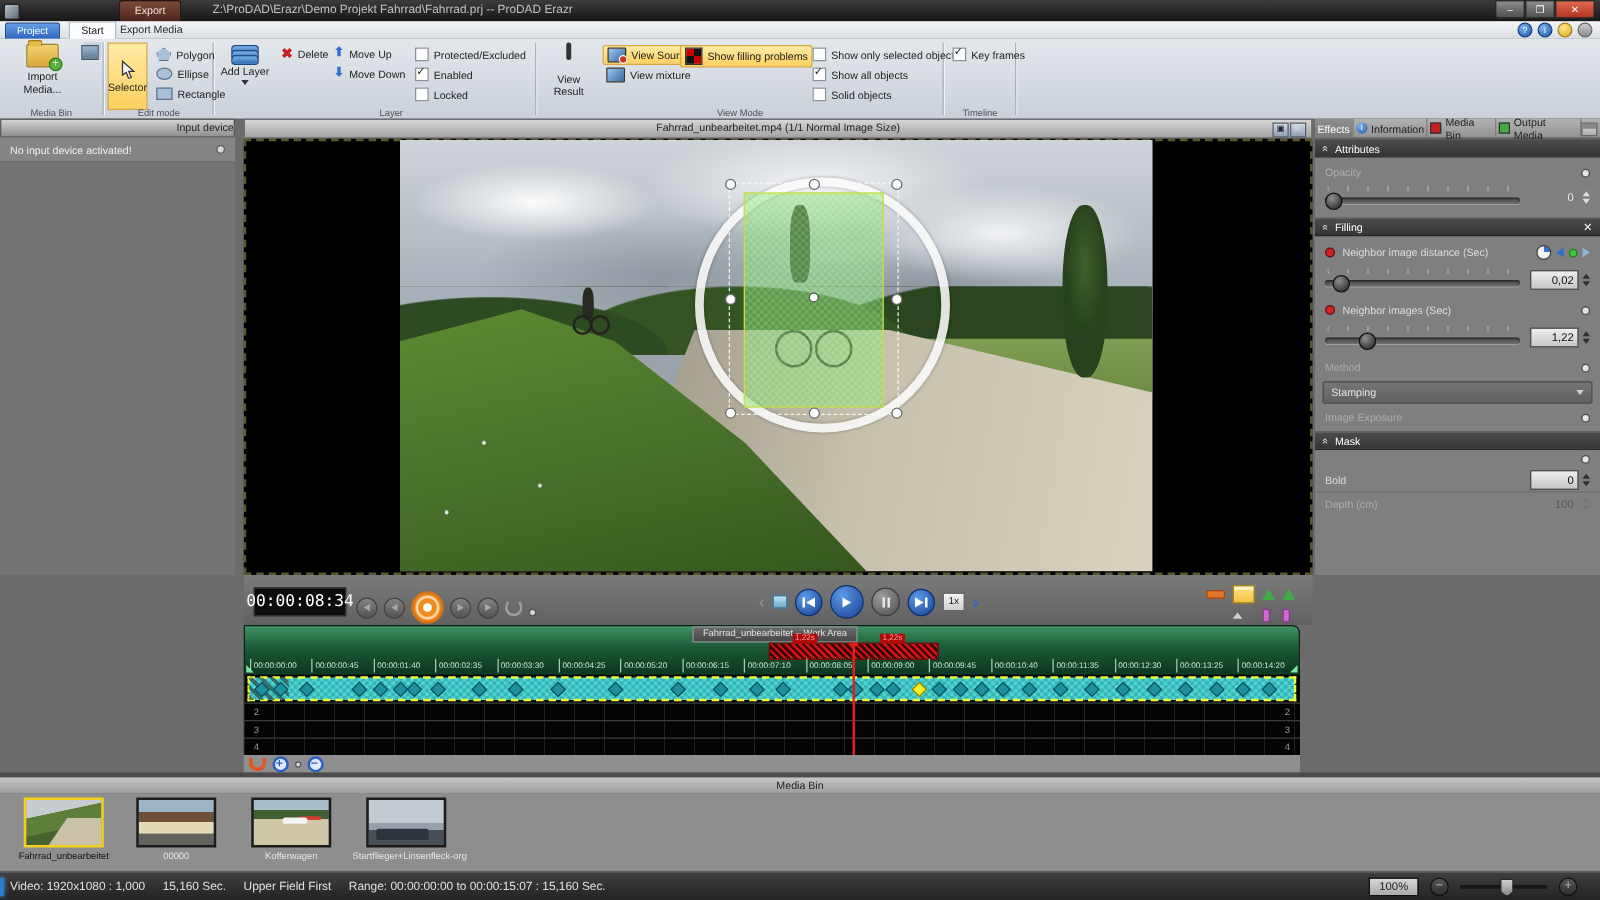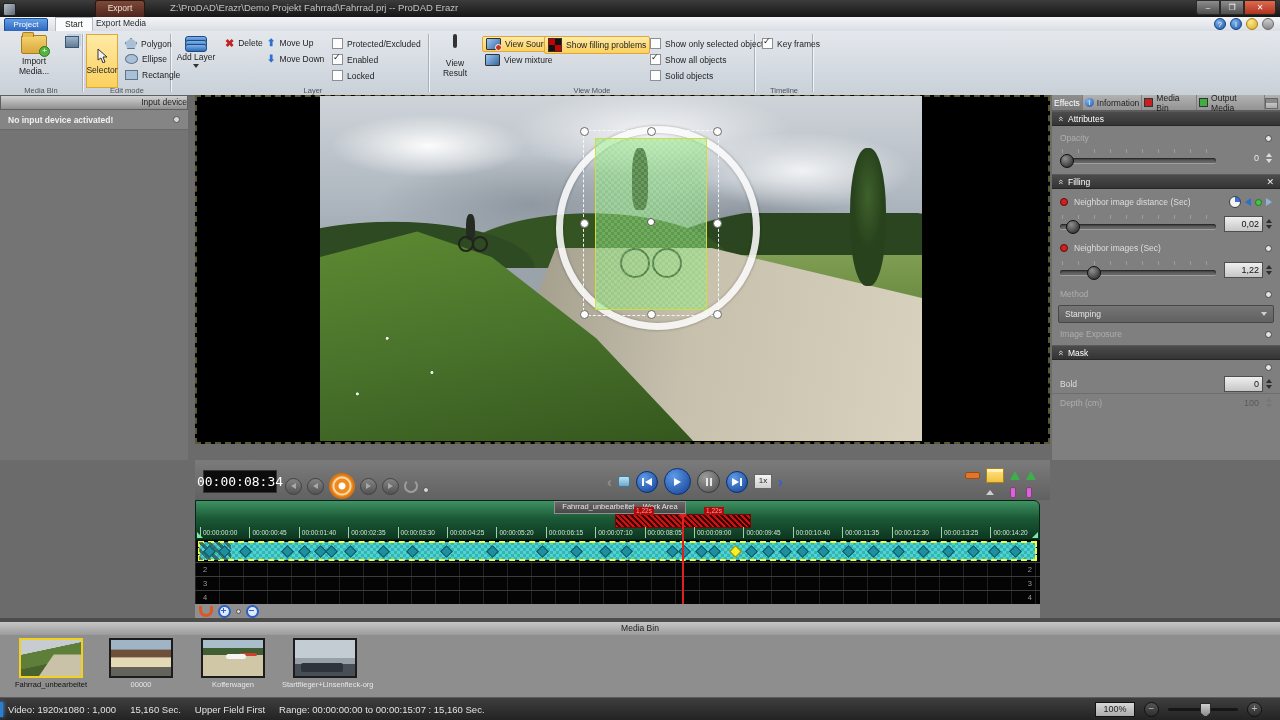--- a/index.html
+++ b/index.html
@@ -76,21 +76,21 @@
   .ico-mon-s.red::after{content:"";position:absolute;right:-2px;bottom:-2px;width:5px;height:5px;
     border-radius:50%;background:#d03020;border:1px solid #fff;}
   .ico-check2{width:12px;height:12px;background:conic-gradient(#111 0 90deg,#c80000 90deg 180deg,#111 180deg 270deg,#c80000 270deg);border:1px solid #333;}
   .ddarr{width:0;height:0;border-left:3px solid transparent;border-right:3px solid transparent;
     border-top:4px solid #333;}
   
   #leftpanel{position:absolute;left:0;top:95px;width:188px;height:523px;background:#747474;}
   #lp-head{height:13px;background:linear-gradient(#d2d2d2,#8f8f8f);border:1px solid #5f5f5f;
     color:#1e1e1e;font-size:8.5px;text-align:right;line-height:12px;}
   #lp-msg{height:19px;background:#858585;border-bottom:1px solid #6a6a6a;color:#f0f0f0;
-    font-size:8.5px;display:flex;align-items:center;padding:0 8px;justify-content:space-between;font-weight:bold;}
+    font-size:8.5px;display:flex;align-items:center;padding:0 8px;justify-content:space-between;}
   .mini-dot{width:5px;height:5px;border-radius:50%;background:#d8d8d8;border:1px solid #555;}
   
   #preview{position:absolute;left:195px;top:95px;width:855px;height:365px;}
   #pv-head{height:14px;background:linear-gradient(#d6d6d6,#a2a2a2);border:1px solid #6f6f6f;
     color:#1c1c1c;font-size:8.5px;text-align:center;line-height:13px;position:relative;}
   .pv-ico{position:absolute;top:2px;width:11px;height:10px;background:linear-gradient(#cfd8e2,#8fa0b2);
     border:1px solid #55606c;font-size:7px;line-height:9px;text-align:center;color:#223;}
   #pv-body{position:relative;height:349px;background:#000;outline:2px dashed rgba(200,195,110,.45);outline-offset:-2px;}
   #vframe{position:absolute;left:125px;top:1px;width:602px;height:345px;overflow:hidden;background:#9aa2aa;}
   .sky{position:absolute;left:0;top:0;right:0;height:48%;
@@ -422,20 +422,25 @@
 
   <div id="leftpanel">
     <div id="lp-head">Input device</div>
     <div id="lp-msg">
       <span>No input device activated!</span>
       <span class="mini-dot"></span>
     </div>
   </div>
 
   <div id="preview">
+    <div id="pv-head">
+      <span>Fahrrad_unbearbeitet.mp4  (1/1 Normal Image Size)</span>
+      <span class="pv-ico" style="right:18px">▣</span>
+      <span class="pv-ico" style="right:4px"><span class="chev2">«</span></span>
+    </div>
     <div id="pv-body">
       <div id="vframe">
         <div class="sky"></div>
         <div class="treeline"></div>
         <div class="fieldR"></div>
         <div class="path"></div>
         <div class="grass"></div>
         <div class="tree"></div>
         <div class="rider" style="left:146px;top:118px;width:9px;height:26px"></div>
         <div class="wheel" style="left:138px;top:140px;width:12px;height:12px"></div>

